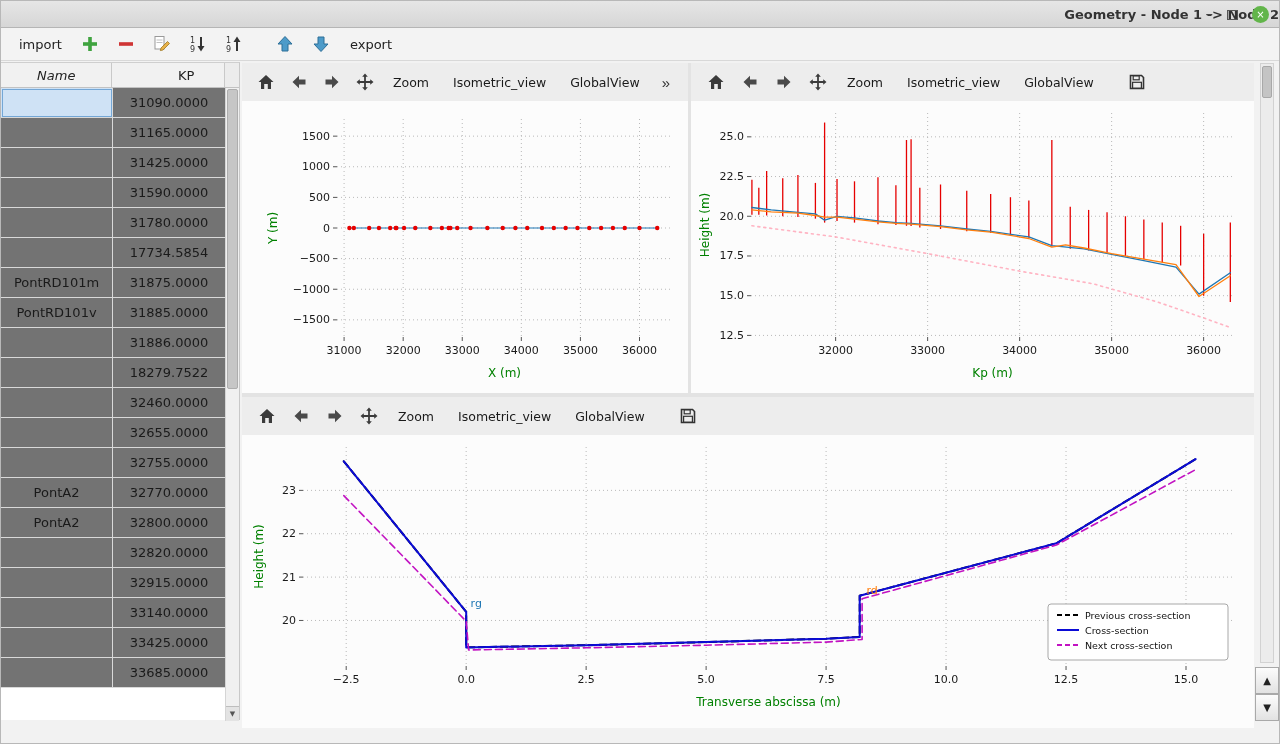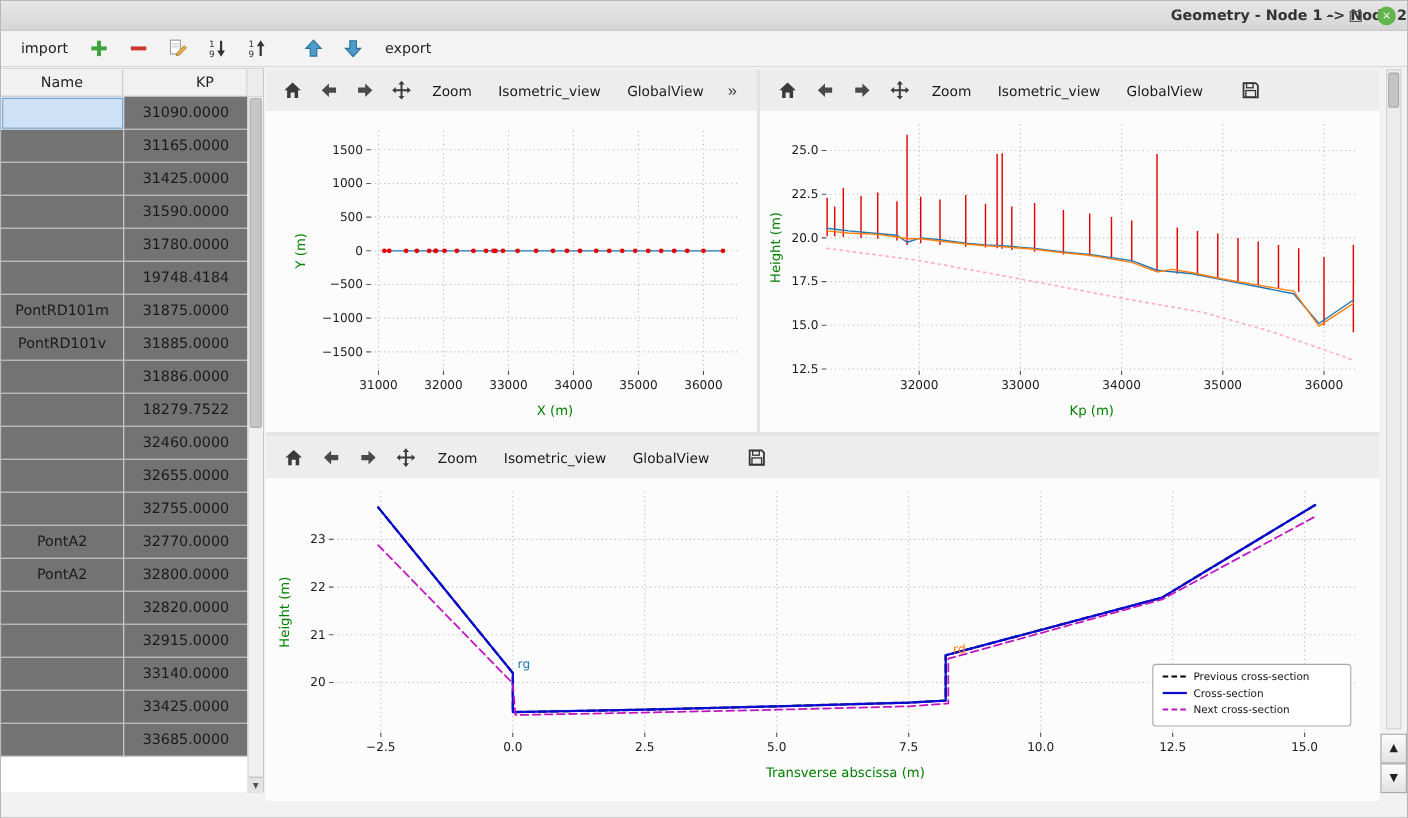--- a/index.html
+++ b/index.html
@@ -29,21 +29,21 @@
   .tb-btn { width:27px; height:27px; border:none; background:transparent; display:flex; align-items:center; justify-content:center; }
   .tb-btn svg { display:block; }
   .tb-gap { width:6px; }
 
   
   .left-table { position:absolute; left:0; top:61px; width:239px; height:658px;
     background:#fff; border-right:1px solid #c8c8c8; border-top:1px solid #cfcfcf; }
   .thead { display:flex; height:25px; background:#f1f1f1; border-bottom:1px solid #c2c2c2; }
   .thcell { display:flex; align-items:center; justify-content:center; font-size:13px; color:#222;
     border-right:1px solid #c9c9c9; }
-  .thcell.name { width:112px; } .thcell.kp { width:113px;padding-left:36px; } .thcell.sb { width:14px; border-right:none; background:#ececec; }
+  .thcell.name { width:112px;font-style:italic; } .thcell.kp { width:113px;padding-left:36px; } .thcell.sb { width:14px; border-right:none; background:#ececec; }
   .tbody { position:absolute; left:0; top:25px; width:225px; }
   .trow { display:flex; height:30px; }
   .tcell { display:flex; align-items:center; justify-content:center; font-size:13px;
     border-right:1px solid #d9d9d9; border-bottom:1px solid #d9d9d9; background:#737373; }
   .tcell.name { width:112px; } .tcell.kp { width:113px; }
   .tcell.selected { background:#cfe2f5; outline:1px solid #74a7d6; outline-offset:-2px; }
   .table-scrollbar { position:absolute; right:0; top:25px; width:14px; height:633px; background:#f0f0f0; border-left:1px solid #d5d5d5; }
   .table-scroll-thumb { position:absolute; left:1px; top:1px; width:11px; height:300px; background:#c6c6c6; border:1px solid #adadad; border-radius:2px; }
   .table-scroll-down { position:absolute; left:0; bottom:0; width:13px; height:15px; background:#e3e3e3; border-top:1px solid #bdbdbd;
     display:flex; align-items:center; justify-content:center; font-size:7px; color:#555; }
@@ -161,21 +161,21 @@
         <div class="trow">
           <div class="tcell name"></div>
           <div class="tcell kp">31590.0000</div>
         </div>
         <div class="trow">
           <div class="tcell name"></div>
           <div class="tcell kp">31780.0000</div>
         </div>
         <div class="trow">
           <div class="tcell name"></div>
-          <div class="tcell kp">19748.4184</div>
+          <div class="tcell kp">17734.5854</div>
         </div>
         <div class="trow">
           <div class="tcell name">PontRD101m</div>
           <div class="tcell kp">31875.0000</div>
         </div>
         <div class="trow">
           <div class="tcell name">PontRD101v</div>
           <div class="tcell kp">31885.0000</div>
         </div>
         <div class="trow">

